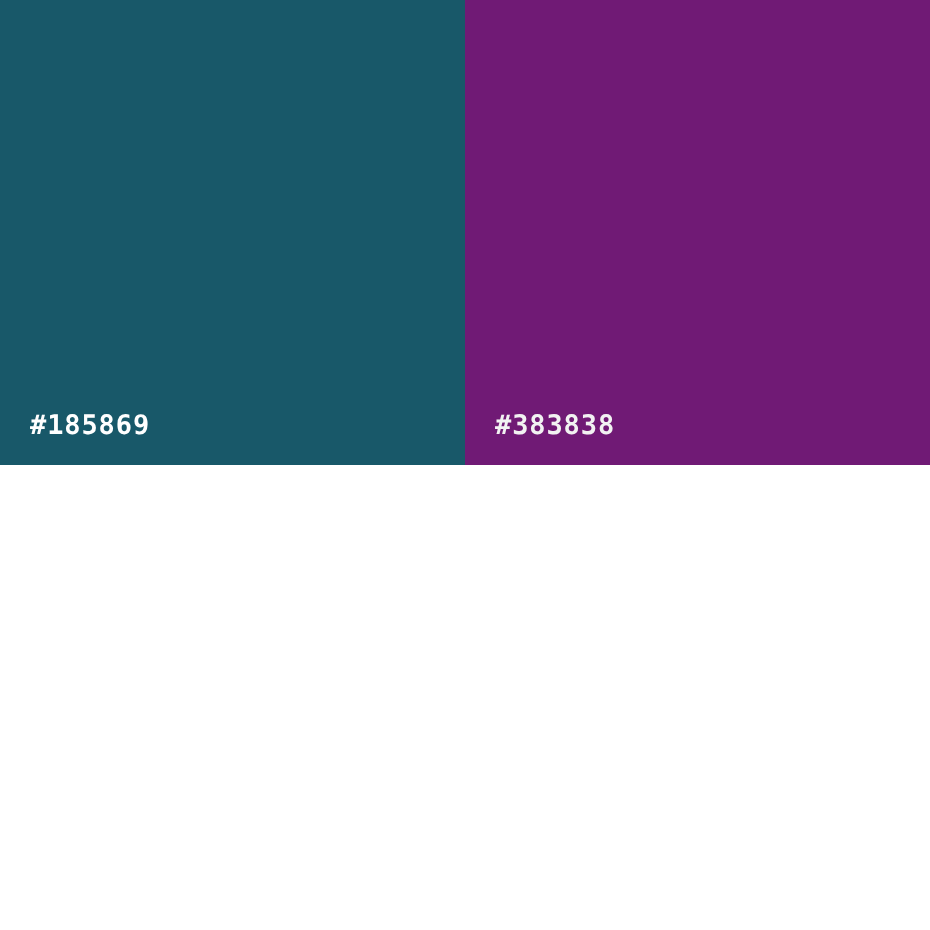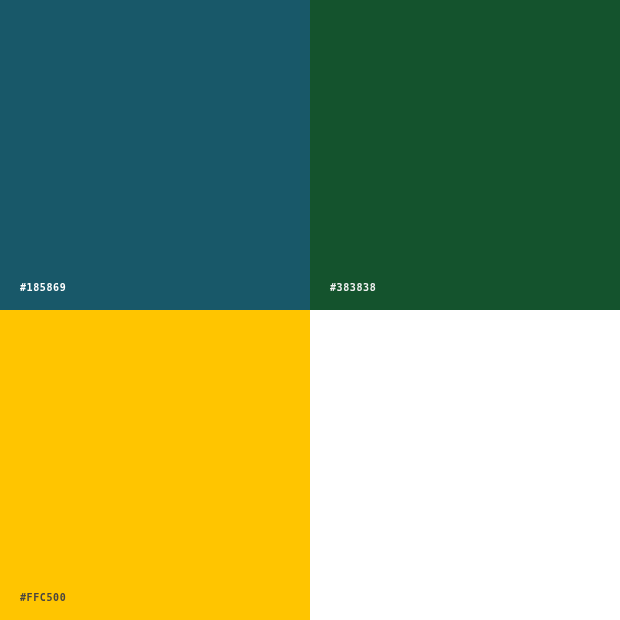--- a/index.html
+++ b/index.html
@@ -26,39 +26,36 @@
     width: 310px;
     height: 310px;
     box-sizing: border-box;
     overflow: hidden;
   }
   .swatch-label {
     position: absolute;
     left: 20px;
     bottom: 17px;
     font-family: "DejaVu Sans Mono", monospace;
-    font-size: 10px;
+    font-size: 18px;
     font-weight: bold;
     letter-spacing: 0.6px;
     line-height: 1;
     white-space: nowrap;
     user-select: text;
   }
 </style>
 </head>
 <body>
 
 <div class="palette-grid">
 
   <div class="swatch" style="background-color: rgb(24, 88, 105);">
     <span class="swatch-label" style="color: rgb(255, 255, 255);">#185869</span>
   </div>
 
-  <div class="swatch" style="background-color: #14532d;">
+  <div class="swatch" style="background-color: #701a75;">
     <span class="swatch-label" style="color: rgb(242, 242, 242);">#383838</span>
   </div>
 
-  <div class="swatch" style="background-color: rgb(255, 197, 0);">
-    <span class="swatch-label" style="color: rgb(74, 69, 64);">#FFC500</span>
-  </div>
 
 
 </div>
 
 </body></html>

